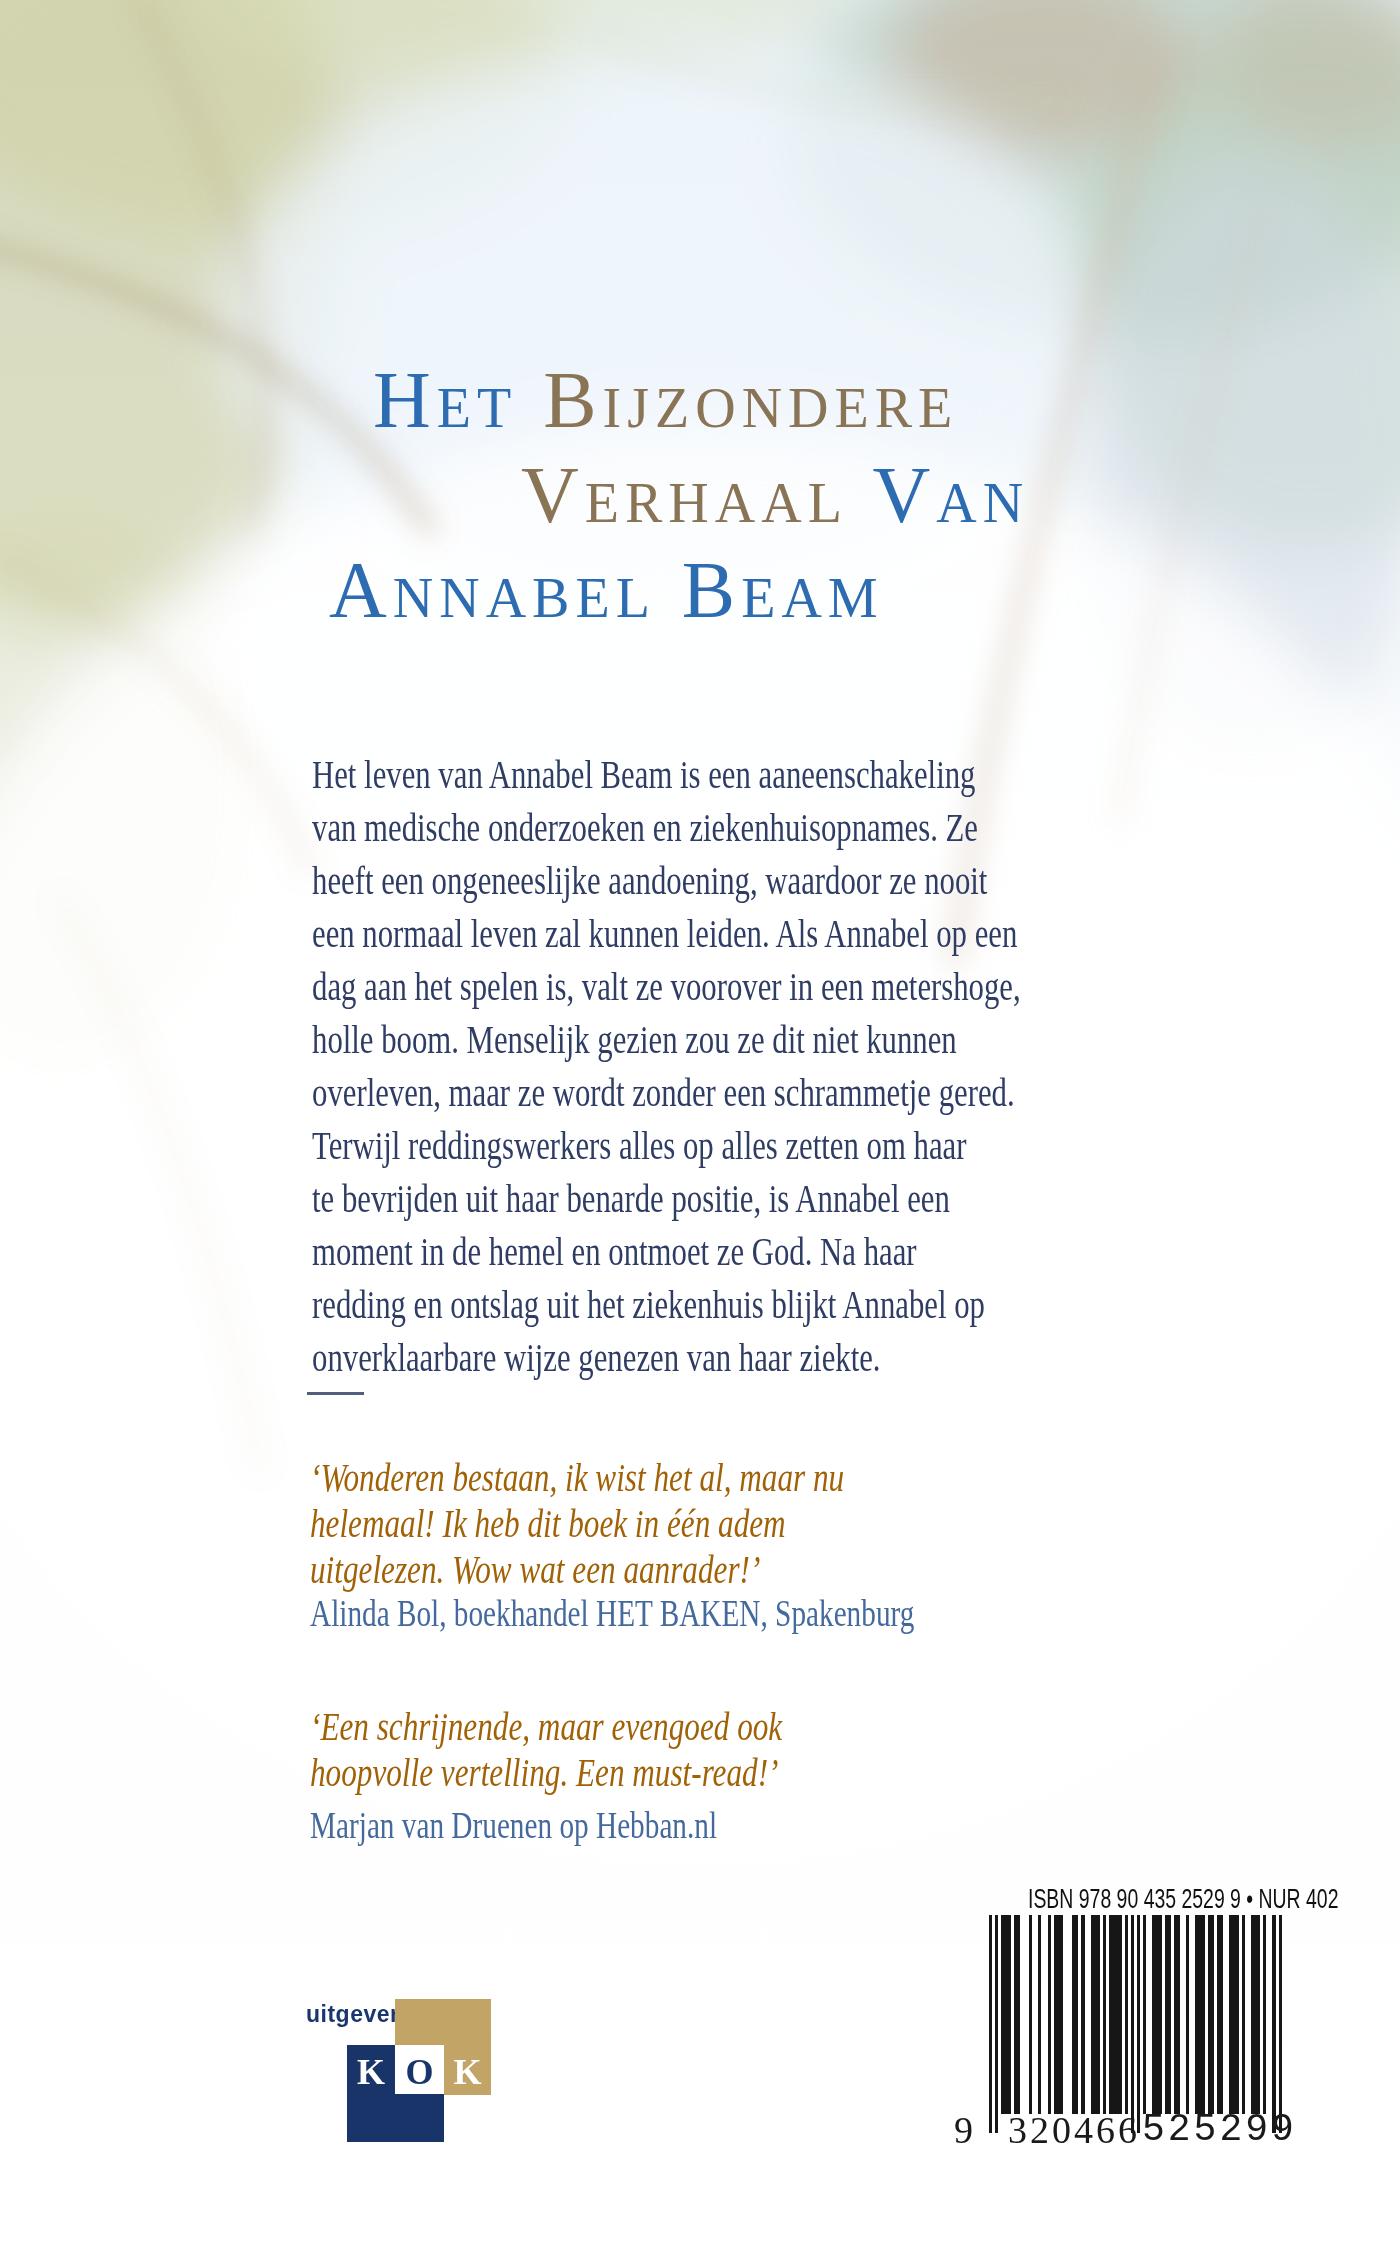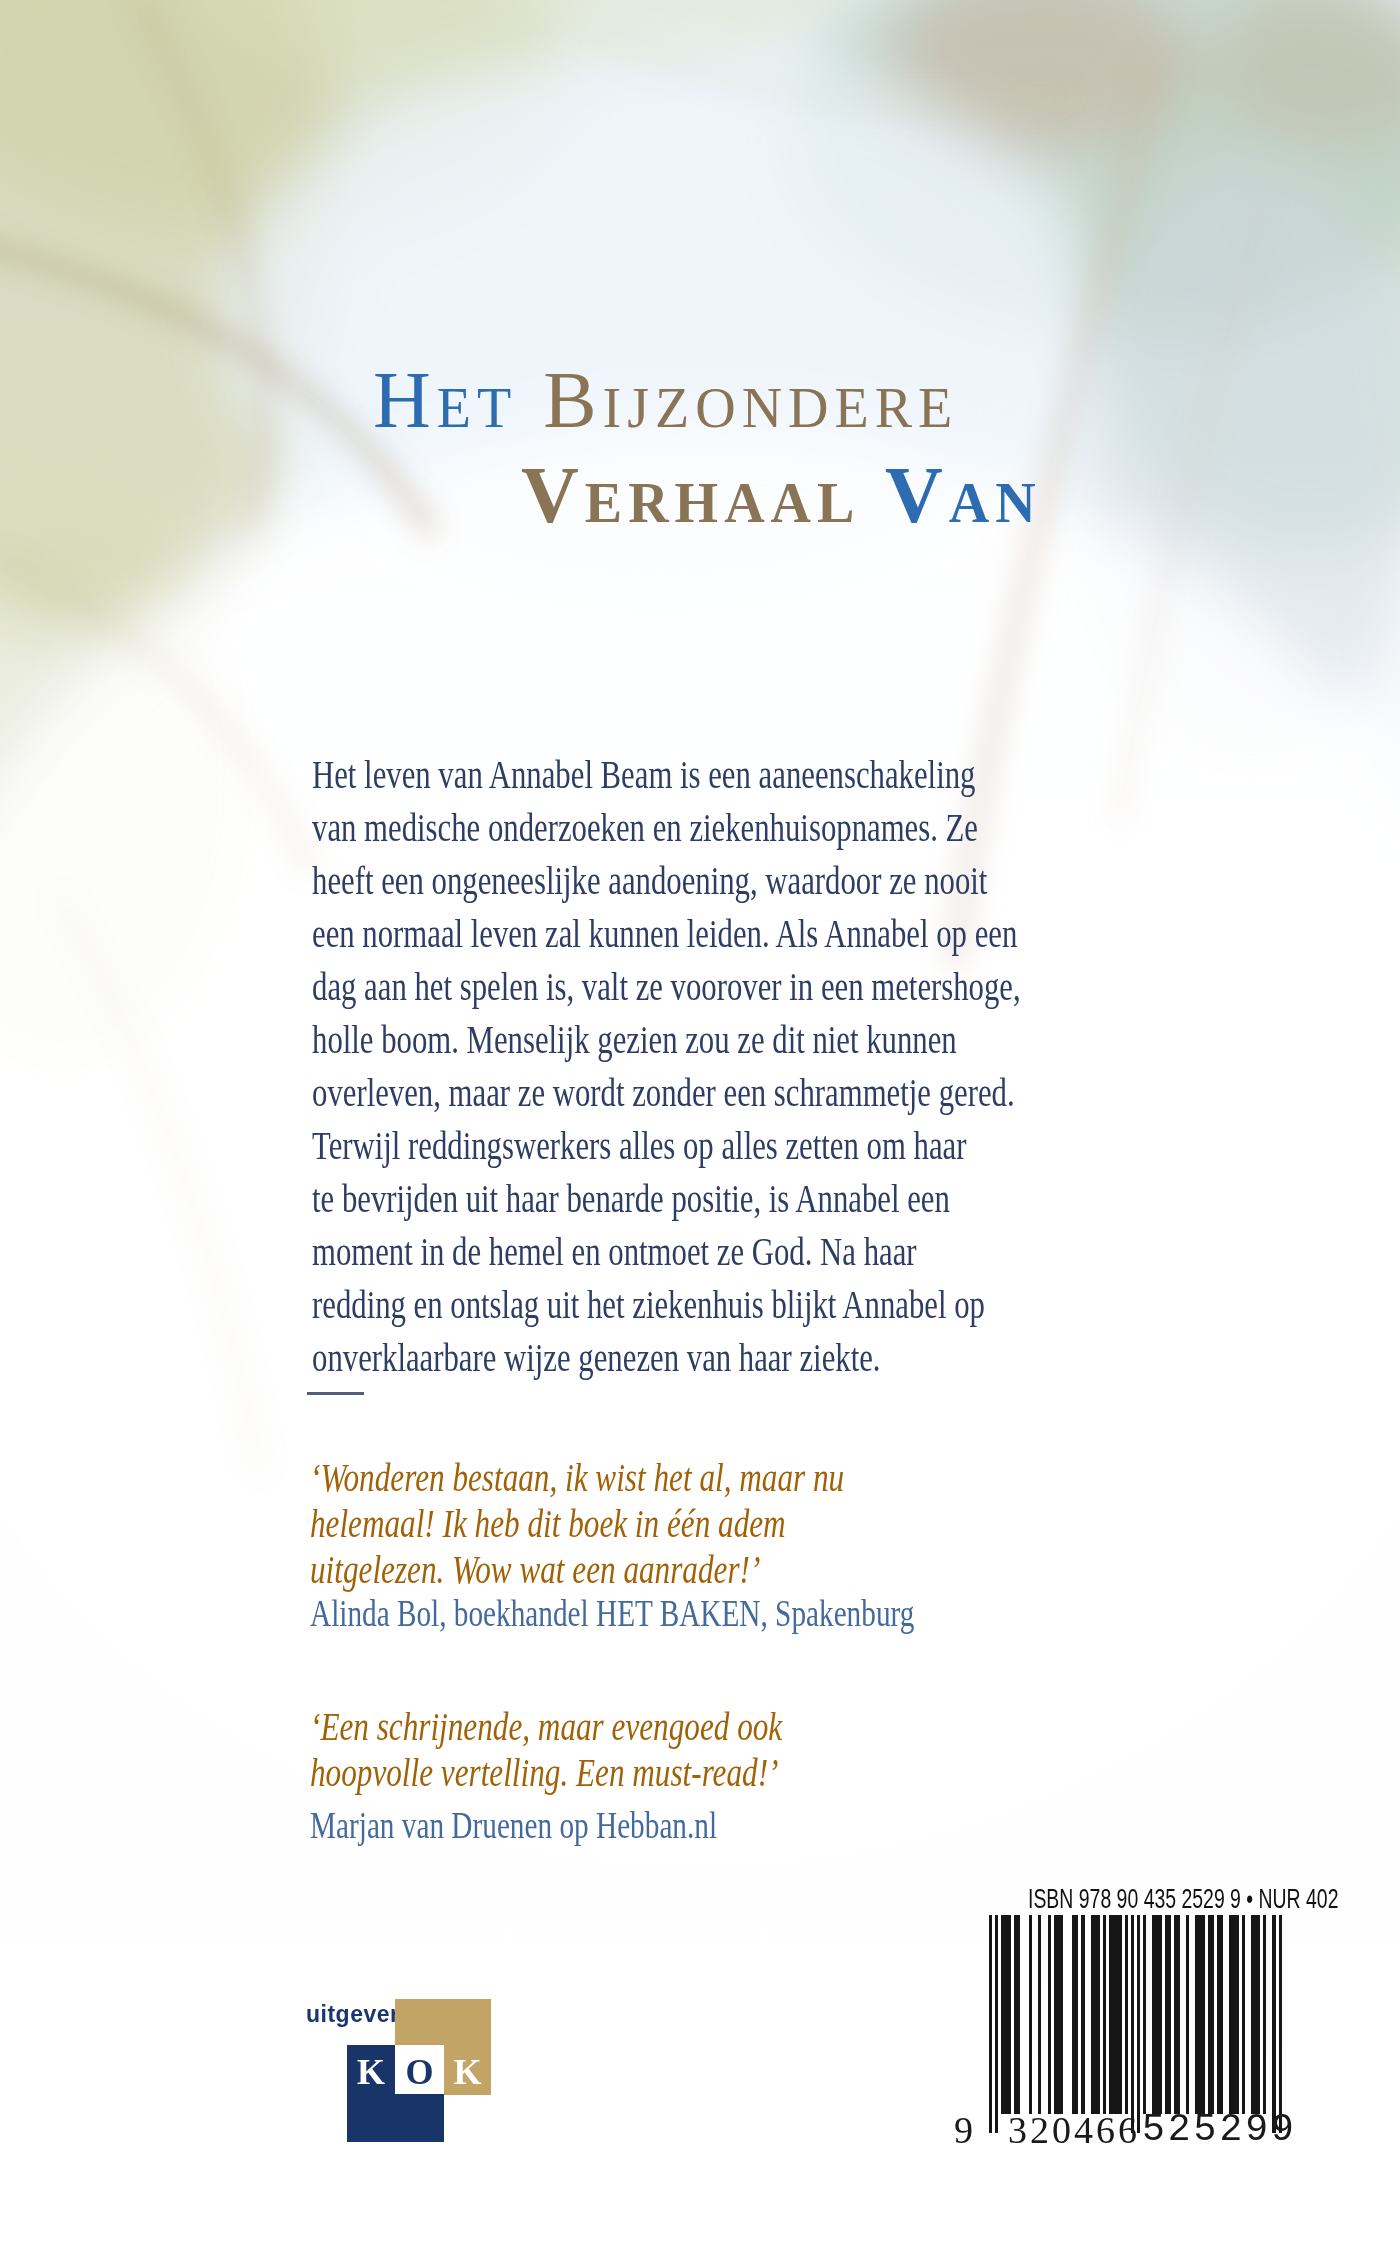--- a/index.html
+++ b/index.html
@@ -10,21 +10,21 @@
   .bg{position:absolute;left:0;top:0;width:1400px;height:2258px;}
 
   
   .title-block{
     position:absolute;left:310px;top:353px;
     font-variant:small-caps;font-size:80px;line-height:95px;
     letter-spacing:6px;white-space:nowrap;
   }
   .title-line{display:block;}
   .title-line.l1{margin-left:63px;}
-  .title-line.l2{margin-left:211px;font-weight:bold;}
+  .title-line.l2{margin-left:211px;}
   .title-line.l3{margin-left:19px;}
   .t-blue{color:#2e6cb2;}
   .t-gold{color:#8a7456;}
 
   
   .synopsis{
     position:absolute;left:312px;top:748px;
     font-size:41px;line-height:53px;color:#2f3d64;
   }
   .synopsis .line{white-space:nowrap;transform:scaleX(0.75);transform-origin:0 50%;}
@@ -128,20 +128,21 @@
       <path d="M 60 900 C 150 1050, 220 1260, 260 1470" stroke="#b8a585" stroke-width="5" opacity="0.22"></path>
       <path d="M 600 40 C 760 95, 900 125, 1060 95" stroke="#c9cf9f" stroke-width="8" opacity="0.30"></path>
       <path d="M 1160 60 C 1100 300, 1000 620, 955 960" stroke="#cdb6a3" stroke-width="16" opacity="0.42"></path>
       <path d="M 1265 200 C 1205 410, 1150 610, 1120 820" stroke="#d7c3b2" stroke-width="8" opacity="0.32"></path>
     </g>
   </svg>
 
   <div class="title-block">
     <span class="title-line l1"><span class="t-blue">Het </span><span class="t-gold">Bijzondere</span></span>
     <span class="title-line l2"><span class="t-gold">Verhaal </span><span class="t-blue">Van</span></span>
+    <span class="title-line l3 t-blue">Annabel Beam</span>
   </div>
 
   <div class="synopsis">
     <div class="line">Het leven van Annabel Beam is een aaneenschakeling</div>
     <div class="line">van medische onderzoeken en ziekenhuisopnames. Ze</div>
     <div class="line">heeft een ongeneeslijke aandoening, waardoor ze nooit</div>
     <div class="line">een normaal leven zal kunnen leiden. Als Annabel op een</div>
     <div class="line">dag aan het spelen is, valt ze voorover in een metershoge,</div>
     <div class="line">holle boom. Menselijk gezien zou ze dit niet kunnen</div>
     <div class="line">overleven, maar ze wordt zonder een schrammetje gered.</div>

